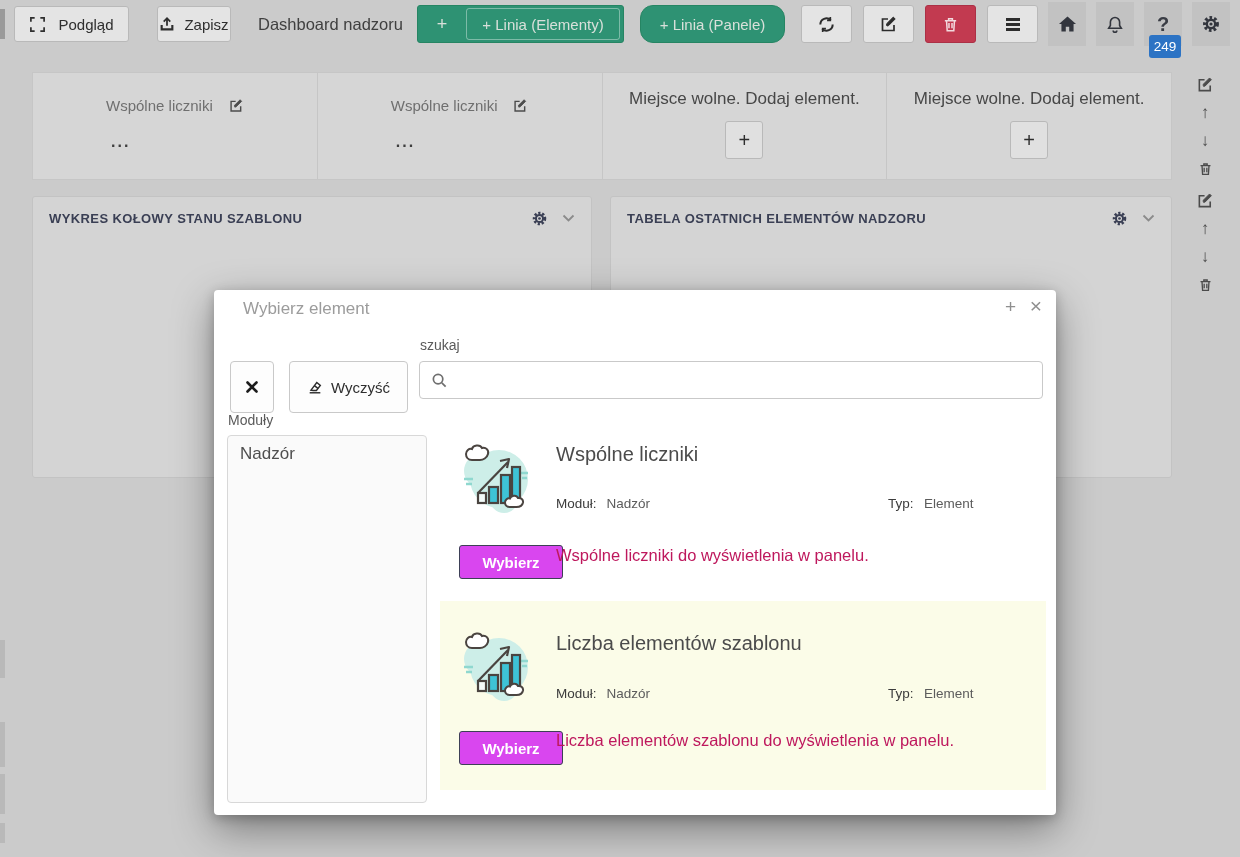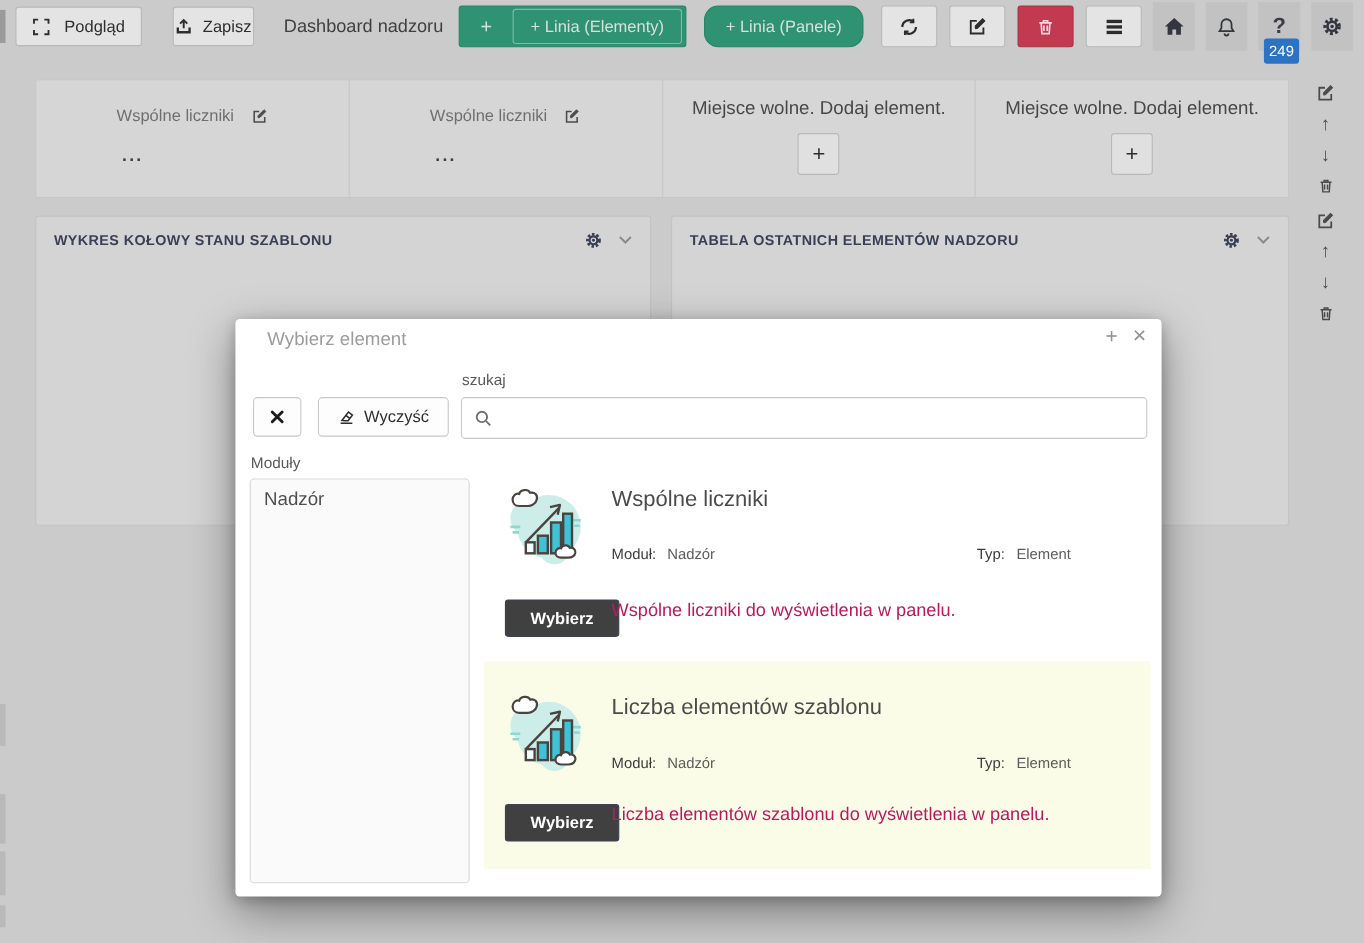--- a/index.html
+++ b/index.html
@@ -58,21 +58,21 @@
 
   .left-strip { position:absolute; left:0; width:5px; background:#b9b9b9; }
 
   
   .modal { position:absolute; left:214px; top:290px; width:842px; height:525px; background:#ffffff; border-radius:4px;
            box-shadow:0 14px 42px rgba(0,0,0,.4), 0 3px 12px rgba(0,0,0,.22); }
   .modal-title { position:absolute; left:29px; top:9px; font-size:17px; color:#9c9c9c; }
   .modal-plus { position:absolute; right:40px; top:6px; font-size:19px; color:#8f8f8f; cursor:pointer; }
   .modal-close { position:absolute; right:14px; top:4px; font-size:21px; color:#8f8f8f; cursor:pointer; }
   .search-label { position:absolute; left:206px; top:47px; font-size:14px; color:#5a5a5a; }
-  .mbtn { position:absolute; top:71px; height:36px; background:#fdfdfd; border:1px solid #c9c9c9; border-radius:4px;
+  .mbtn { position:absolute; top:71px; height:52px; background:#fdfdfd; border:1px solid #c9c9c9; border-radius:4px;
           display:flex; align-items:center; justify-content:center; gap:8px; font-size:15px; color:#2f2f2f; cursor:pointer; }
   .btn-x { left:16px; width:44px; }
   .btn-clear { left:75px; width:119px; }
   .search-box { position:absolute; left:205px; top:71px; width:624px; height:38px; background:#fff; border:1px solid #c9c9c9; border-radius:4px; }
   .search-box svg { position:absolute; left:11px; top:10px; color:#6f6f6f; }
   .search-input { position:absolute; left:34px; top:1px; right:6px; height:34px; border:none; outline:none; font-size:15px; color:#333; background:transparent; }
   .modules-label { position:absolute; left:14px; top:122px; font-size:14px; color:#5a5a5a; }
   .listbox { position:absolute; left:13px; top:145px; width:200px; height:368px; background:#fafafa; border:1px solid #d8d8d8; border-radius:4px; overflow:hidden; }
   .list-item { padding:8px 12px; font-size:17px; color:#4f4f4f; cursor:pointer; }
 
@@ -80,21 +80,21 @@
   .result-item { position:relative; width:606px; }
   .ri-1 { height:148px; background:#ffffff; }
   .ri-2 { margin-top:18px; height:189px; background:#fbfce8; }
   .ri-icon { position:absolute; left:18px; }
   .ri-title { position:absolute; left:116px; font-size:20px; color:#4b4b4b; }
   .ri-meta { position:absolute; left:116px; right:0; font-size:13.5px; }
   .ri-meta .mlabel { color:#3c3c3c; }
   .ri-meta .mval { color:#5c5c5c; margin-left:10px; }
   .ri-meta .tlabel { position:absolute; left:332px; color:#3c3c3c; }
   .ri-meta .tval { position:absolute; left:368px; color:#5c5c5c; }
-  .ri-select { position:absolute; left:19px; width:104px; height:34px; background:#404040; border:1px solid #3d4056; border-radius:3px;
+  .ri-select { position:absolute; left:19px; width:104px; height:34px; background:#d946ef; border:1px solid #3d4056; border-radius:3px;
                color:#fff; font-size:15px; font-weight:700; display:flex; align-items:center; justify-content:center; cursor:pointer; }
   .ri-desc { position:absolute; left:116px; font-size:16.5px; color:#be185d; }
 </style>
 </head>
 <body>
 
 <div class="page">
 
   <div class="toolbar">
     <div class="edge-strip" style="top:9px;height:30px;"></div>

